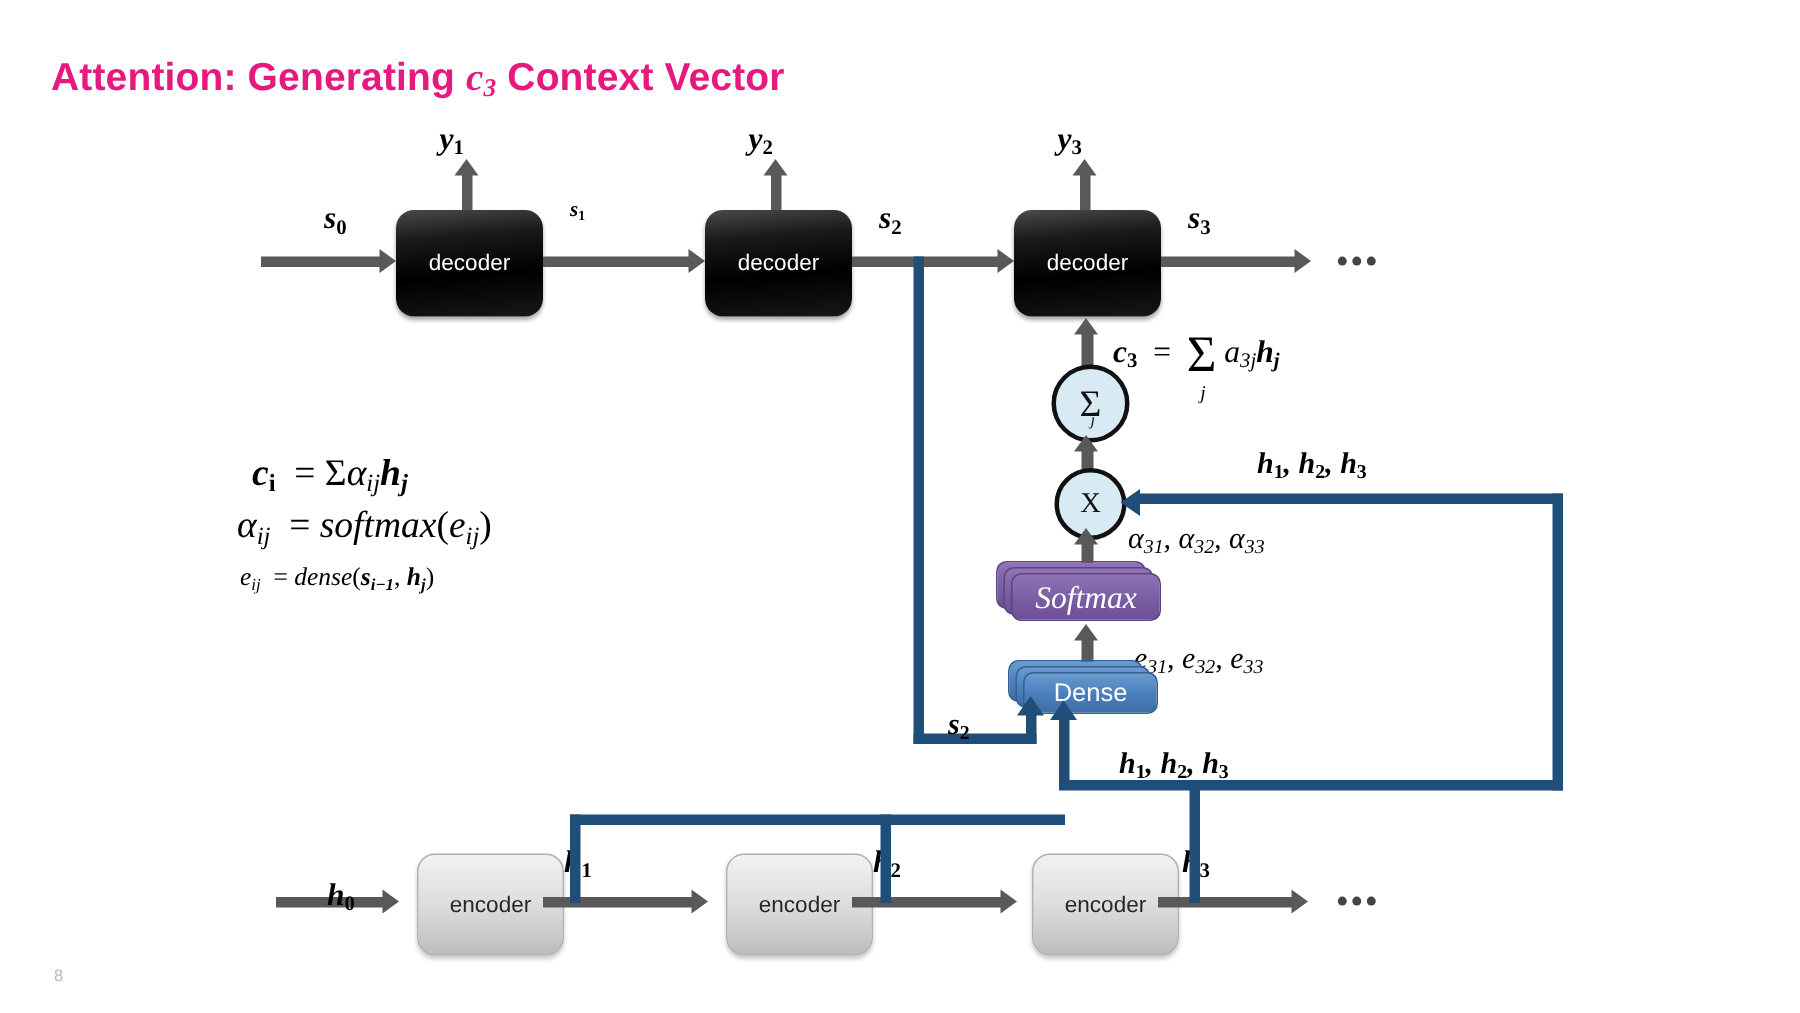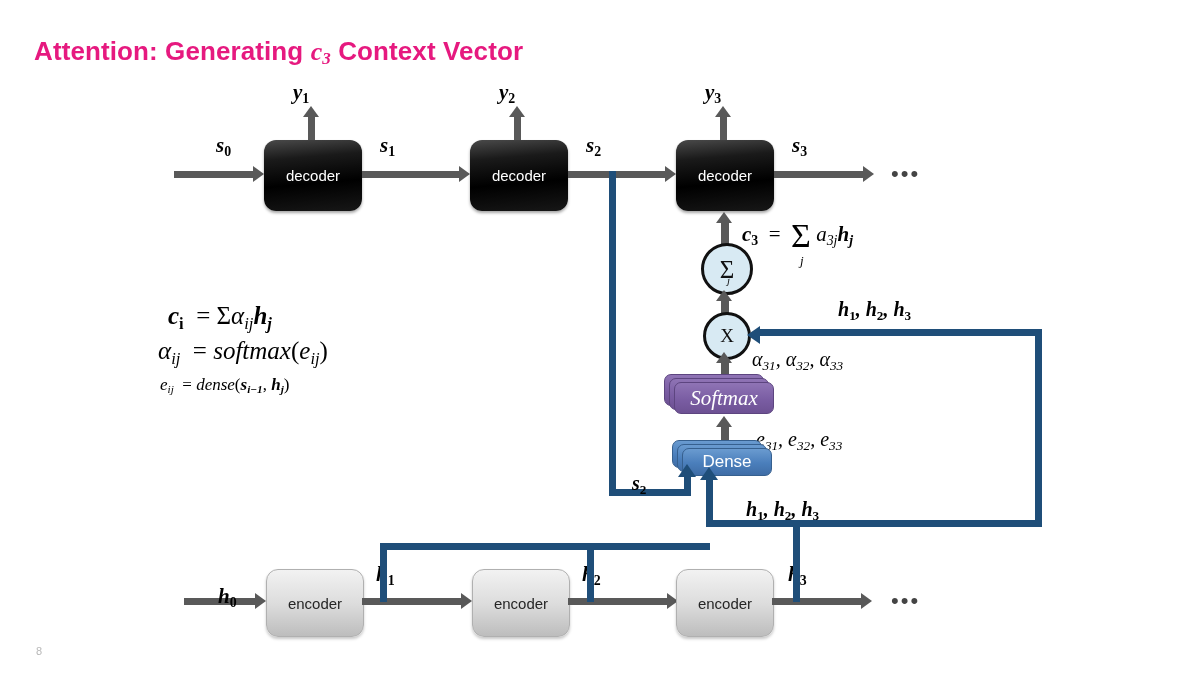--- a/index.html
+++ b/index.html
@@ -19,21 +19,21 @@
   .mb{font-weight:bold;font-style:italic;text-align:right;}
   .sub{font-size:.66em;vertical-align:-.28em;font-style:italic;}
   .subu{font-size:.66em;vertical-align:-.28em;font-style:normal;}
 
   
   .cell{position:absolute;border-radius:12px;display:flex;align-items:center;
         justify-content:center;font-size:15px;}
   .decoder{background:linear-gradient(175deg,#4a4a4a 0%,#1a1a1a 26%,#000 60%,#171717 100%);
            color:#fff;box-shadow:0 2px 3px rgba(0,0,0,.35);}
   .encoder{background:linear-gradient(180deg,#f2f2f2 0%,#dcdcdc 52%,#bdbdbd 100%);
-           color:#262626;border:1px solid #b0b0b0;box-shadow:0 2px 3px rgba(0,0,0,.22);}
+           color:#262626;border:1px solid #b0b0b0;box-shadow:0 2px 3px rgba(0,0,0,.22);margin-left:12px;}
 
   
   .gline{position:absolute;background:#595959;}
   .gahead{position:absolute;width:0;height:0;}
   .gahead.r{border-left:11px solid #595959;border-top:8px solid transparent;border-bottom:8px solid transparent;}
   .gahead.u{border-bottom:11px solid #595959;border-left:8px solid transparent;border-right:8px solid transparent;}
   .dots{position:absolute;color:#444;font-size:22px;letter-spacing:2px;line-height:1;}
 
   
   .bline{position:absolute;background:#1F4E79;}
@@ -80,21 +80,21 @@
   </div>
 
   <div class="gline" style="left:308px;top:116px;width:7px;height:24px;"></div>
   <div class="gahead u" style="left:303px;top:106px;"></div>
   <div class="m mb" style="left:293px;top:80px;font-size:21px;">
     y<span class="subu">1</span>
   </div>
 
   <div class="gline" style="left:362px;top:171px;width:98px;height:7px;"></div>
   <div class="gahead r" style="left:459px;top:166px;"></div>
-  <div class="m mb" style="left:380px;top:133px;font-size:21px;">
+  <div class="m mb" style="left:380px;top:133px;font-size:14px;">
     s<span class="subu">1</span>
   </div>
 
   <div class="cell decoder" style="left:470px;top:140px;width:98px;height:71px;">
     <span>decoder</span>
   </div>
 
   <div class="gline" style="left:514px;top:116px;width:7px;height:24px;"></div>
   <div class="gahead u" style="left:509px;top:106px;"></div>
   <div class="m mb" style="left:499px;top:80px;font-size:21px;">

